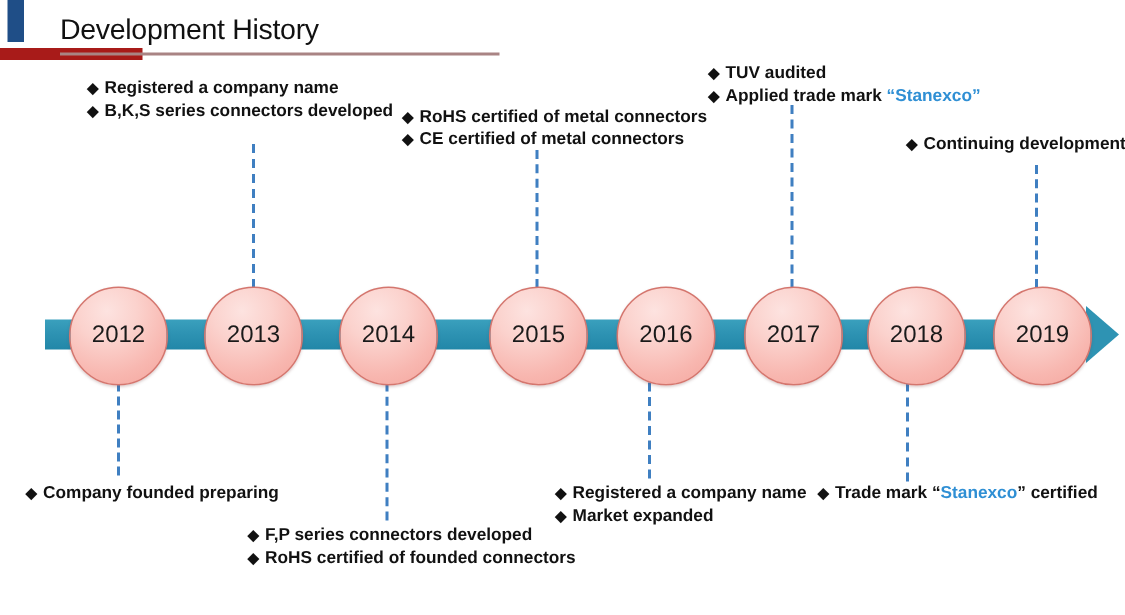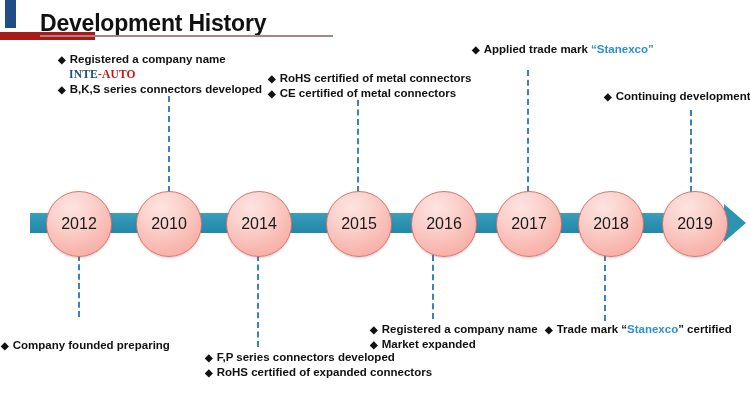--- a/index.html
+++ b/index.html
@@ -7,21 +7,21 @@
     width:750px;height:410px;position:relative;overflow:hidden;
     background:#ffffff;
     font-family:"Liberation Sans",sans-serif;
     color:#111111;
   }
   
   .deco-blue{position:absolute;left:5px;top:0;width:11px;height:28px;background:#1f4e87;}
   .deco-red{position:absolute;left:0;top:32px;width:95px;height:8px;background:#a81b19;}
   .title{
     position:absolute;left:40px;top:10px;
-    font-size:23px;font-weight:bold;letter-spacing:-.2px;color:#111;
+    font-size:19px;font-weight:normal;letter-spacing:-.2px;color:#111;
     white-space:nowrap;
   }
   .title-rule{position:absolute;left:40px;top:35px;width:293px;height:2px;background:#a98484;}
 
   
   .axis{position:absolute;left:30px;top:213px;width:700px;height:20px;
     background:linear-gradient(to bottom,#3aa0bd 0%,#2e93b3 45%,#2287a8 100%);}
   .axis-arrow{position:absolute;left:724px;top:204px;width:0;height:0;
     border-top:19px solid transparent;border-bottom:19px solid transparent;
     border-left:22px solid #2e93b3;}
@@ -64,21 +64,21 @@
 <div class="conn" style="left:357px;top:100px;height:92px;"></div>
 <div class="conn" style="left:432px;top:255px;height:64px;"></div>
 <div class="conn" style="left:527px;top:70px;height:122px;"></div>
 <div class="conn" style="left:604px;top:255px;height:66px;"></div>
 <div class="conn" style="left:690px;top:110px;height:82px;"></div>
 
 <div class="circle" style="left:46px;top:191px;">
   <span>2012</span>
 </div>
 <div class="circle" style="left:136px;top:191px;">
-  <span>2010</span>
+  <span>2013</span>
 </div>
 <div class="circle" style="left:226px;top:191px;">
   <span>2014</span>
 </div>
 <div class="circle" style="left:326px;top:191px;text-align:right;">
   <span>2015</span>
 </div>
 <div class="circle" style="left:411px;top:191px;">
   <span>2016</span>
 </div>
@@ -89,61 +89,61 @@
   <span>2018</span>
 </div>
 <div class="circle" style="left:662px;top:191px;">
   <span>2019</span>
 </div>
 
 <div class="note" style="left:58px;top:52px;">
   <span class="row">
     <span class="dia">◆</span><span>Registered a company name</span>
   </span>
-  <span class="row logo">
-    <span class="brand-blue">INTE</span><span class="brand-red">-AUTO</span>
-  </span>
   <span class="row">
     <span class="dia">◆</span><span>B,K,S series connectors developed</span>
   </span>
 </div>
 
 <div class="note" style="left:268px;top:71px;">
   <span class="row">
     <span class="dia">◆</span><span>RoHS certified of metal connectors</span>
   </span>
   <span class="row">
     <span class="dia">◆</span><span>CE certified of metal connectors</span>
   </span>
 </div>
 
 <div class="note" style="left:472px;top:42px;">
   <span class="row">
+    <span class="dia">◆</span><span>TUV audited</span>
+  </span>
+  <span class="row">
     <span class="dia">◆</span><span>Applied trade mark </span><span class="blue-tm">“</span><span class="blue-tm">Stanexco</span><span class="blue-tm">”</span>
   </span>
 </div>
 
 <div class="note" style="left:604px;top:89px;">
   <span class="row">
     <span class="dia">◆</span><span>Continuing development</span>
   </span>
 </div>
 
-<div class="note" style="left:1px;top:322px;margin-top:16px;">
+<div class="note" style="left:17px;top:322px;">
   <span class="row">
     <span class="dia">◆</span><span>Company founded preparing</span>
   </span>
 </div>
 
-<div class="note" style="left:165px;top:350px;margin-left:40px;">
+<div class="note" style="left:165px;top:350px;">
   <span class="row">
     <span class="dia">◆</span><span>F,P series connectors developed</span>
   </span>
   <span class="row">
-    <span class="dia">◆</span><span>RoHS certified of expanded connectors</span>
+    <span class="dia">◆</span><span>RoHS certified of founded connectors</span>
   </span>
 </div>
 
 <div class="note" style="left:370px;top:322px;">
   <span class="row">
     <span class="dia">◆</span><span>Registered a company name</span>
   </span>
   <span class="row">
     <span class="dia">◆</span><span>Market expanded</span>
   </span>

